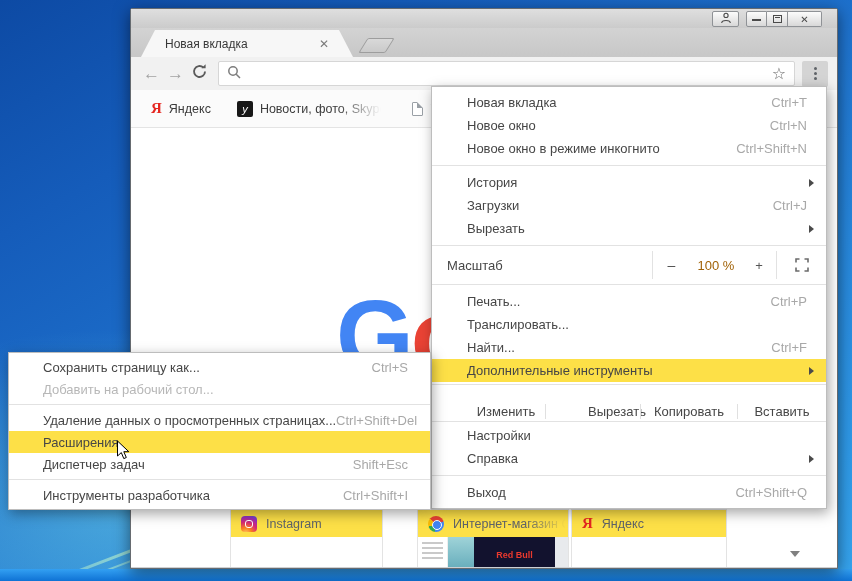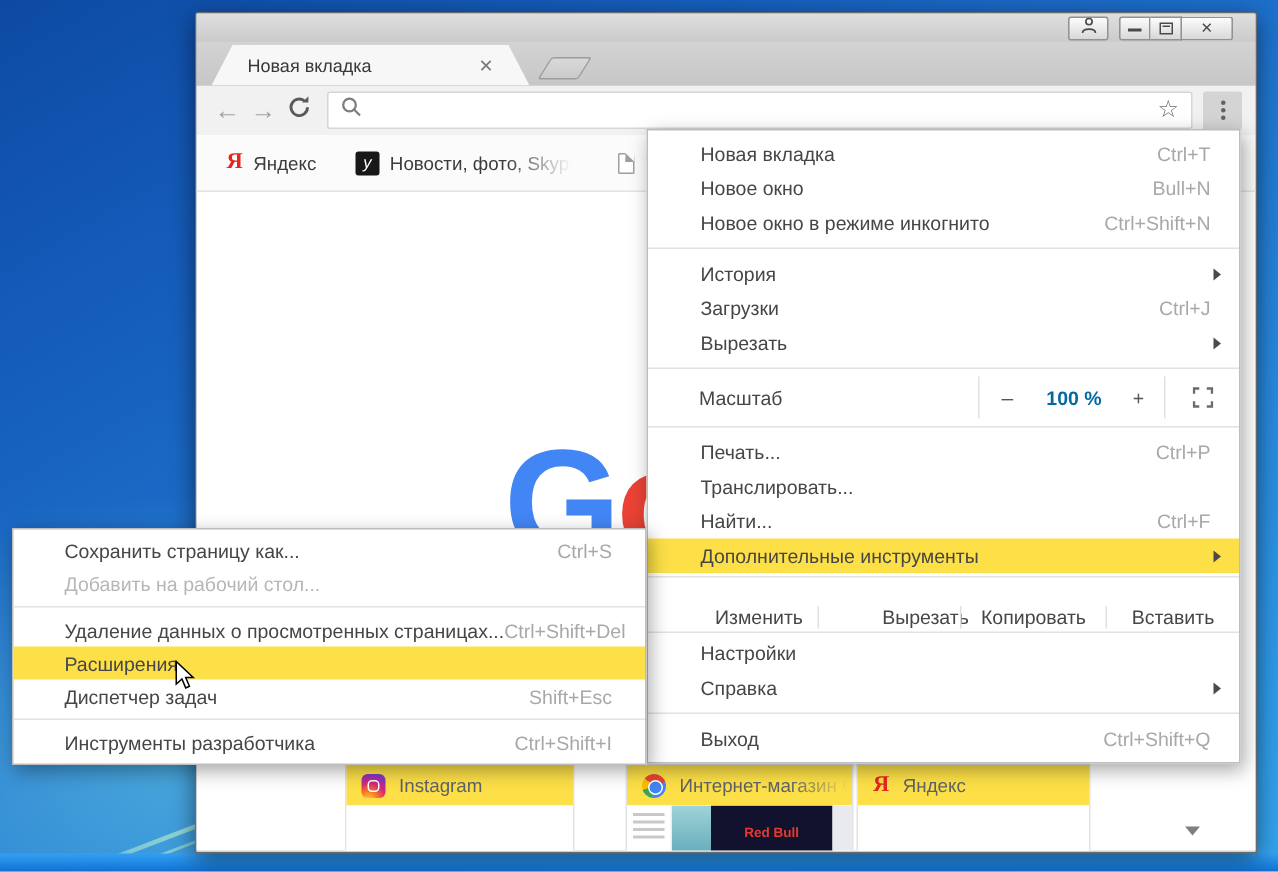--- a/index.html
+++ b/index.html
@@ -104,26 +104,26 @@
   .mi .lbl { flex: 1; white-space: nowrap; }
   .mi .sc { color: #a8a8a8; padding-right: 7px; }
   .submenu .mi .sc { padding-right: 0; }
   .mi .arrow { width: 0; height: 0; border-left: 5px solid #4a4a4a; border-top: 4px solid transparent; border-bottom: 4px solid transparent; }
   .mi.hl { background: #fde047; }
   .mi.disabled .lbl { color: #b7b7b7; }
   .sep { height: 1px; background: #e2e2e2; margin: 5px 0; }
   .submenu .sep { margin: 4px 0; }
   .sep-tight { margin: 2px 0; }
 
-  .mi-zoom { height: 28px; display: flex; align-items: stretch; padding-left: 34px; justify-content: flex-end; }
+  .mi-zoom { height: 28px; display: flex; align-items: stretch; padding-left: 15px; justify-content: flex-end; }
   .mi-zoom .lbl { align-self: center; flex: 1; }
   .zseg { display: flex; align-items: center; justify-content: center; }
   .zvr { width: 1px; background: #e2e2e2; }
   .z-minus { width: 37px; font-size: 14px; color: #555; }
-  .z-value { width: 52px; color: #0369a1; font-weight: bold; }
+  .z-value { width: 52px; color: #a16207; }
   .z-plus { width: 34px; font-size: 13px; color: #555; }
   .z-fs { width: 49px; }
 
   .edit-row { display: flex; height: 32px; align-items: flex-end; }
   .edit-row .cell { display: flex; align-items: center; justify-content: center; }
   .cell-label { width: 113px; justify-content: flex-start; padding-left: 35px; }
   .cell-cut { width: 95px; border-left: 1px solid #e0e0e0; padding-left: 48px; }
   .cell-copy { width: 97px; border-left: 1px solid #e0e0e0; }
   .cell-paste { flex: 1; border-left: 1px solid #e0e0e0; }
 
@@ -255,21 +255,21 @@
   </div>
 </div>
 
 <div class="menu">
   <div class="mi">
     <span class="lbl">Новая вкладка</span>
     <span class="sc">Ctrl+T</span>
   </div>
   <div class="mi">
     <span class="lbl">Новое окно</span>
-    <span class="sc">Bull+N</span>
+    <span class="sc">Ctrl+N</span>
   </div>
   <div class="mi">
     <span class="lbl">Новое окно в режиме инкогнито</span>
     <span class="sc">Ctrl+Shift+N</span>
   </div>
   <div class="sep"></div>
   <div class="mi">
     <span class="lbl">История</span>
     <span class="arrow"></span>
   </div>

